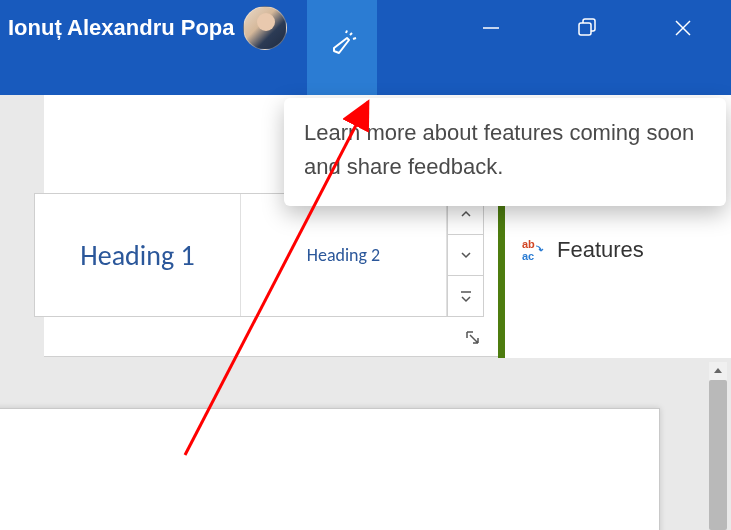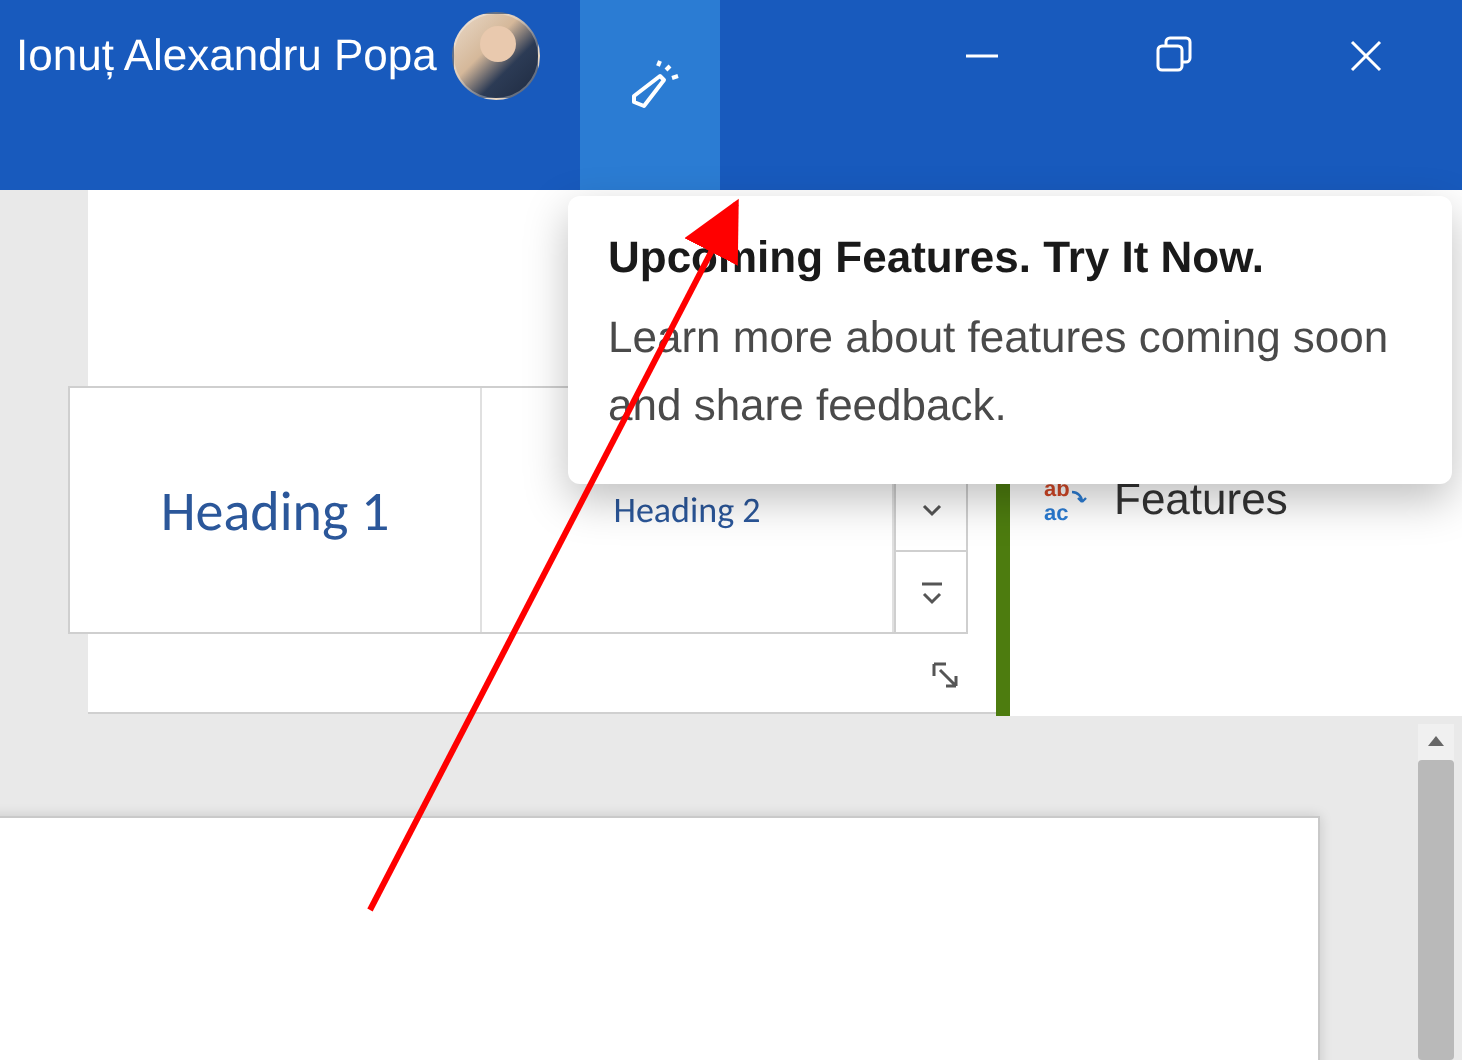--- a/index.html
+++ b/index.html
@@ -21,21 +21,21 @@
   }
   .titlebar-left {
     display: flex;
     align-items: center;
     height: 56px;
     padding-left: 8px;
     gap: 8px;
   }
   .username {
     font-size: 22px;
-    font-weight: 400;
+    font-weight: 700;
     white-space: nowrap;
   }
   .avatar {
     width: 44px;
     height: 44px;
     border-radius: 50%;
     background: linear-gradient(135deg,#e9d9c8 0%,#d5b89a 40%,#2c3b55 65%,#1e2a40 100%);
     border: 1px solid rgba(255,255,255,.3);
     flex-shrink: 0;
     position: relative;
@@ -327,21 +327,20 @@
 <div class="scrollbar">
   <div class="scroll-up-btn">
     <svg width="10" height="10" viewBox="0 0 10 10">
         <path d="M1 7 L5 2 L9 7 Z" fill="#666"></path>
       </svg>
   </div>
   <div class="scroll-thumb"></div>
 </div>
 
 <div class="tooltip">
-  <h3>Upcoming Features. Try It Now.</h3>
   <p>Learn more about features coming soon and share feedback.</p>
 </div>
 
 <svg class="arrow-anno" width="731" height="530" style="left:0;top:0">
   <defs>
     <marker id="ahead" markerWidth="12" markerHeight="12" refX="9" refY="5" orient="auto">
       <path d="M0 0 L10 5 L0 10 Z" fill="#ff0000"></path>
     </marker>
   </defs>
   <line x1="185" y1="455" x2="368" y2="102" stroke="#ff0000" stroke-width="3" marker-end="url(#ahead)"></line>

